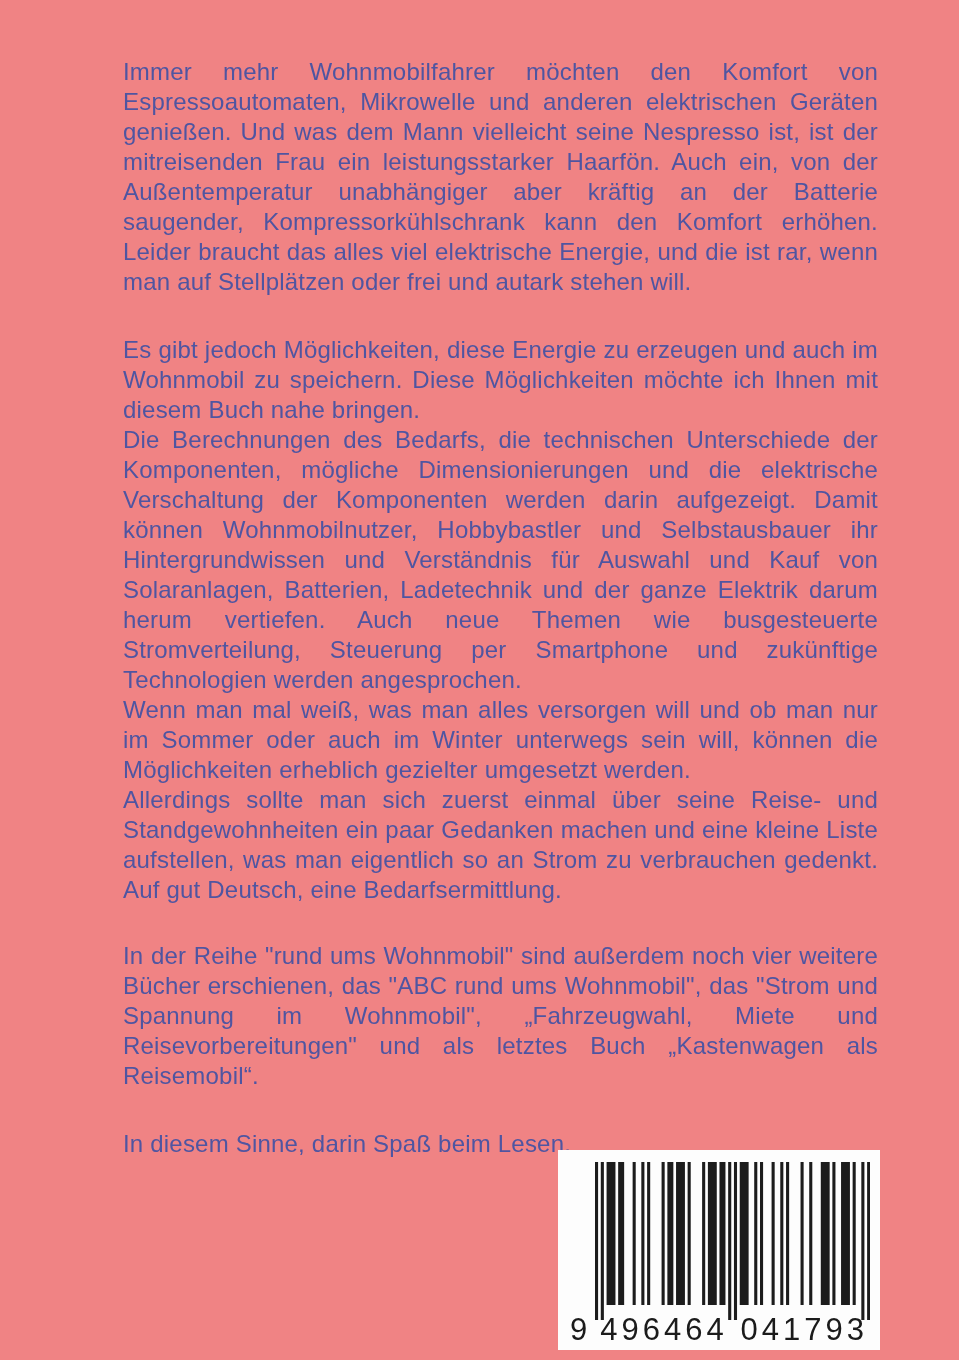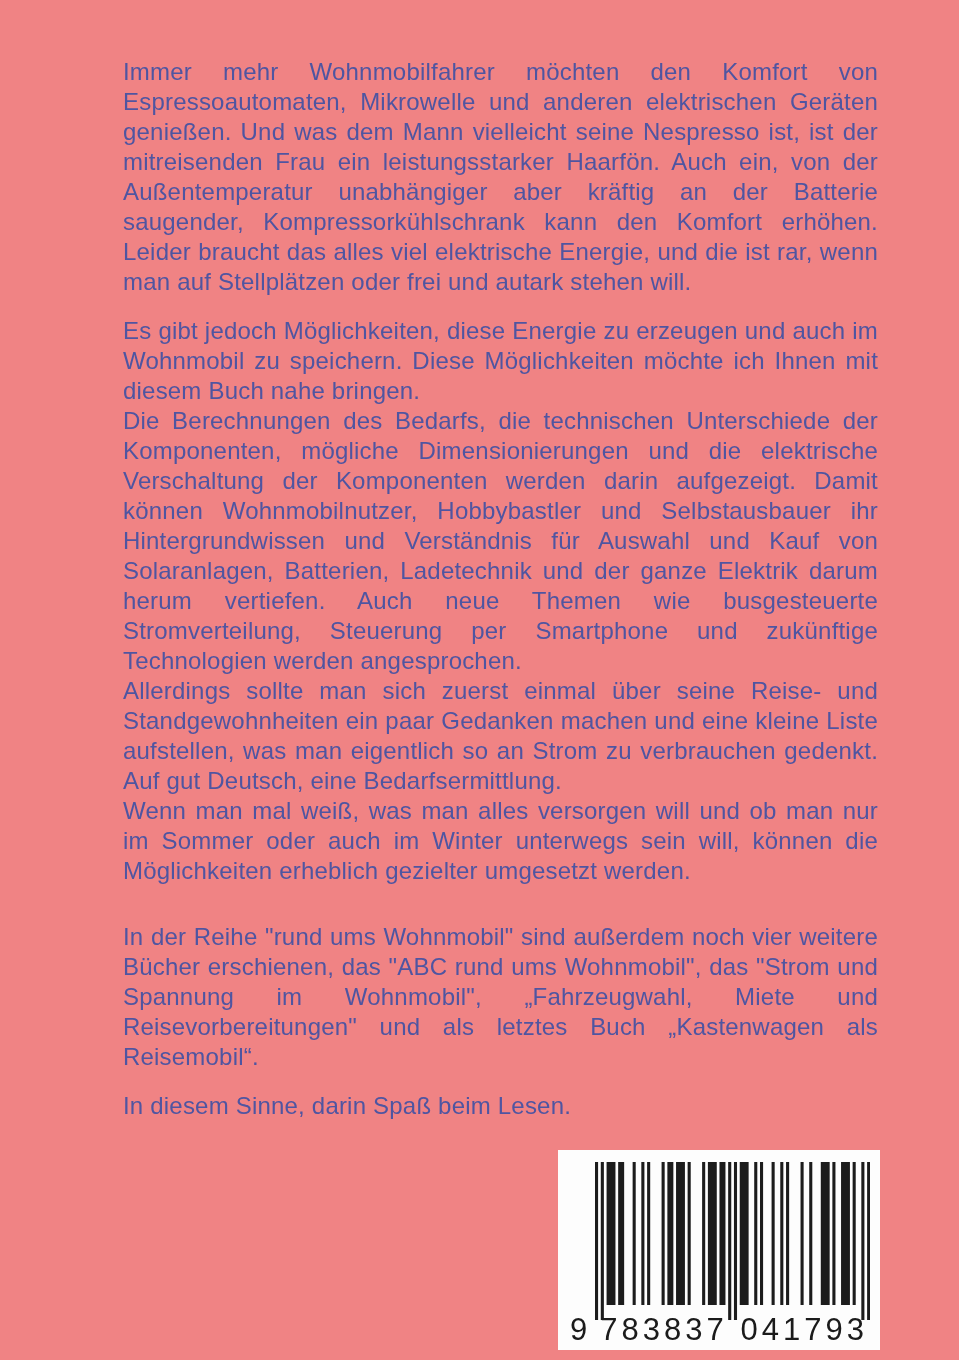--- a/index.html
+++ b/index.html
@@ -28,21 +28,21 @@
     font-size: 24px;
     line-height: 30px;
     letter-spacing: 0.2px;
   }
   .blurb p {
     margin: 0;
     text-align: justify;
     text-justify: inter-word;
   }
   .blurb p.gap {
-    margin-top: 19px;
+    margin-top: 38px;
   }
   .blurb p.gap-lg {
     margin-top: 36px;
   }
   .barcode-box {
     position: absolute;
     left: 558px;
     top: 1150px;
     width: 322px;
     height: 200px;
@@ -72,22 +72,22 @@
 </style>
 </head>
 <body>
 
 <div class="page">
 
   <div class="blurb">
     <p>Immer mehr Wohnmobilfahrer möchten den Komfort von Espressoautomaten, Mikrowelle und anderen elektrischen Geräten genießen. Und was dem Mann vielleicht seine Nespresso ist, ist der mitreisenden Frau ein leistungsstarker Haarfön. Auch ein, von der Außentemperatur unabhängiger aber kräftig an der Batterie saugender, Kompressorkühlschrank kann den Komfort erhöhen. Leider braucht das alles viel elektrische Energie, und die ist rar, wenn man auf Stellplätzen oder frei und autark stehen will.</p>
     <p class="gap">Es gibt jedoch Möglichkeiten, diese Energie zu erzeugen und auch im Wohnmobil zu speichern. Diese Möglichkeiten möchte ich Ihnen mit diesem Buch nahe bringen.</p>
     <p>Die Berechnungen des Bedarfs, die technischen Unterschiede der Komponenten, mögliche Dimensionierungen und die elektrische Verschaltung der Komponenten werden darin aufgezeigt. Damit können Wohnmobilnutzer, Hobbybastler und Selbstausbauer ihr Hintergrundwissen und Verständnis für Auswahl und Kauf von Solaranlagen, Batterien, Ladetechnik und der ganze Elektrik darum herum vertiefen. Auch neue Themen wie busgesteuerte Stromverteilung, Steuerung per Smartphone und zukünftige Technologien werden angesprochen.</p>
+    <p>Wenn man mal weiß, was man alles versorgen will und ob man nur im Sommer oder auch im Winter unterwegs sein will, können die Möglichkeiten erheblich gezielter umgesetzt werden.</p>
     <p>Allerdings sollte man sich zuerst einmal über seine Reise- und Standgewohnheiten ein paar Gedanken machen und eine kleine Liste aufstellen, was man eigentlich so an Strom zu verbrauchen gedenkt. Auf gut Deutsch, eine Bedarfsermittlung.</p>
-    <p>Wenn man mal weiß, was man alles versorgen will und ob man nur im Sommer oder auch im Winter unterwegs sein will, können die Möglichkeiten erheblich gezielter umgesetzt werden.</p>
     <p class="gap-lg">In der Reihe "rund ums Wohnmobil"  sind außerdem noch vier weitere Bücher erschienen, das "ABC rund ums Wohnmobil", das "Strom und Spannung im Wohnmobil", „Fahrzeugwahl, Miete und Reisevorbereitungen" und als letztes Buch „Kastenwagen als Reisemobil“.</p>
     <p class="gap">In diesem Sinne, darin Spaß beim Lesen.</p>
   </div>
 
   <div class="barcode-box">
     <svg id="barcode-svg" class="barcode-svg" width="275" height="158">
         <rect x="0.00" y="0" width="3.09" height="158" fill="#1c1c1c"></rect>
         <rect x="5.79" y="0" width="3.09" height="158" fill="#1c1c1c"></rect>
         <rect x="11.58" y="0" width="8.88" height="143" fill="#1c1c1c"></rect>
         <rect x="23.16" y="0" width="5.99" height="143" fill="#1c1c1c"></rect>
@@ -113,18 +113,18 @@
         <rect x="214.21" y="0" width="3.09" height="143" fill="#1c1c1c"></rect>
         <rect x="225.79" y="0" width="8.88" height="143" fill="#1c1c1c"></rect>
         <rect x="237.37" y="0" width="3.09" height="143" fill="#1c1c1c"></rect>
         <rect x="246.05" y="0" width="8.88" height="143" fill="#1c1c1c"></rect>
         <rect x="257.63" y="0" width="3.09" height="143" fill="#1c1c1c"></rect>
         <rect x="266.32" y="0" width="3.09" height="158" fill="#1c1c1c"></rect>
         <rect x="272.11" y="0" width="3.09" height="158" fill="#1c1c1c"></rect>
       </svg>
     <div class="barcode-digits">
       <span class="lead">9</span>
-      <span class="grp">783837</span>
+      <span class="grp">496464</span>
       <span class="grp">041793</span>
     </div>
   </div>
 
 </div>
 
 </body></html>

